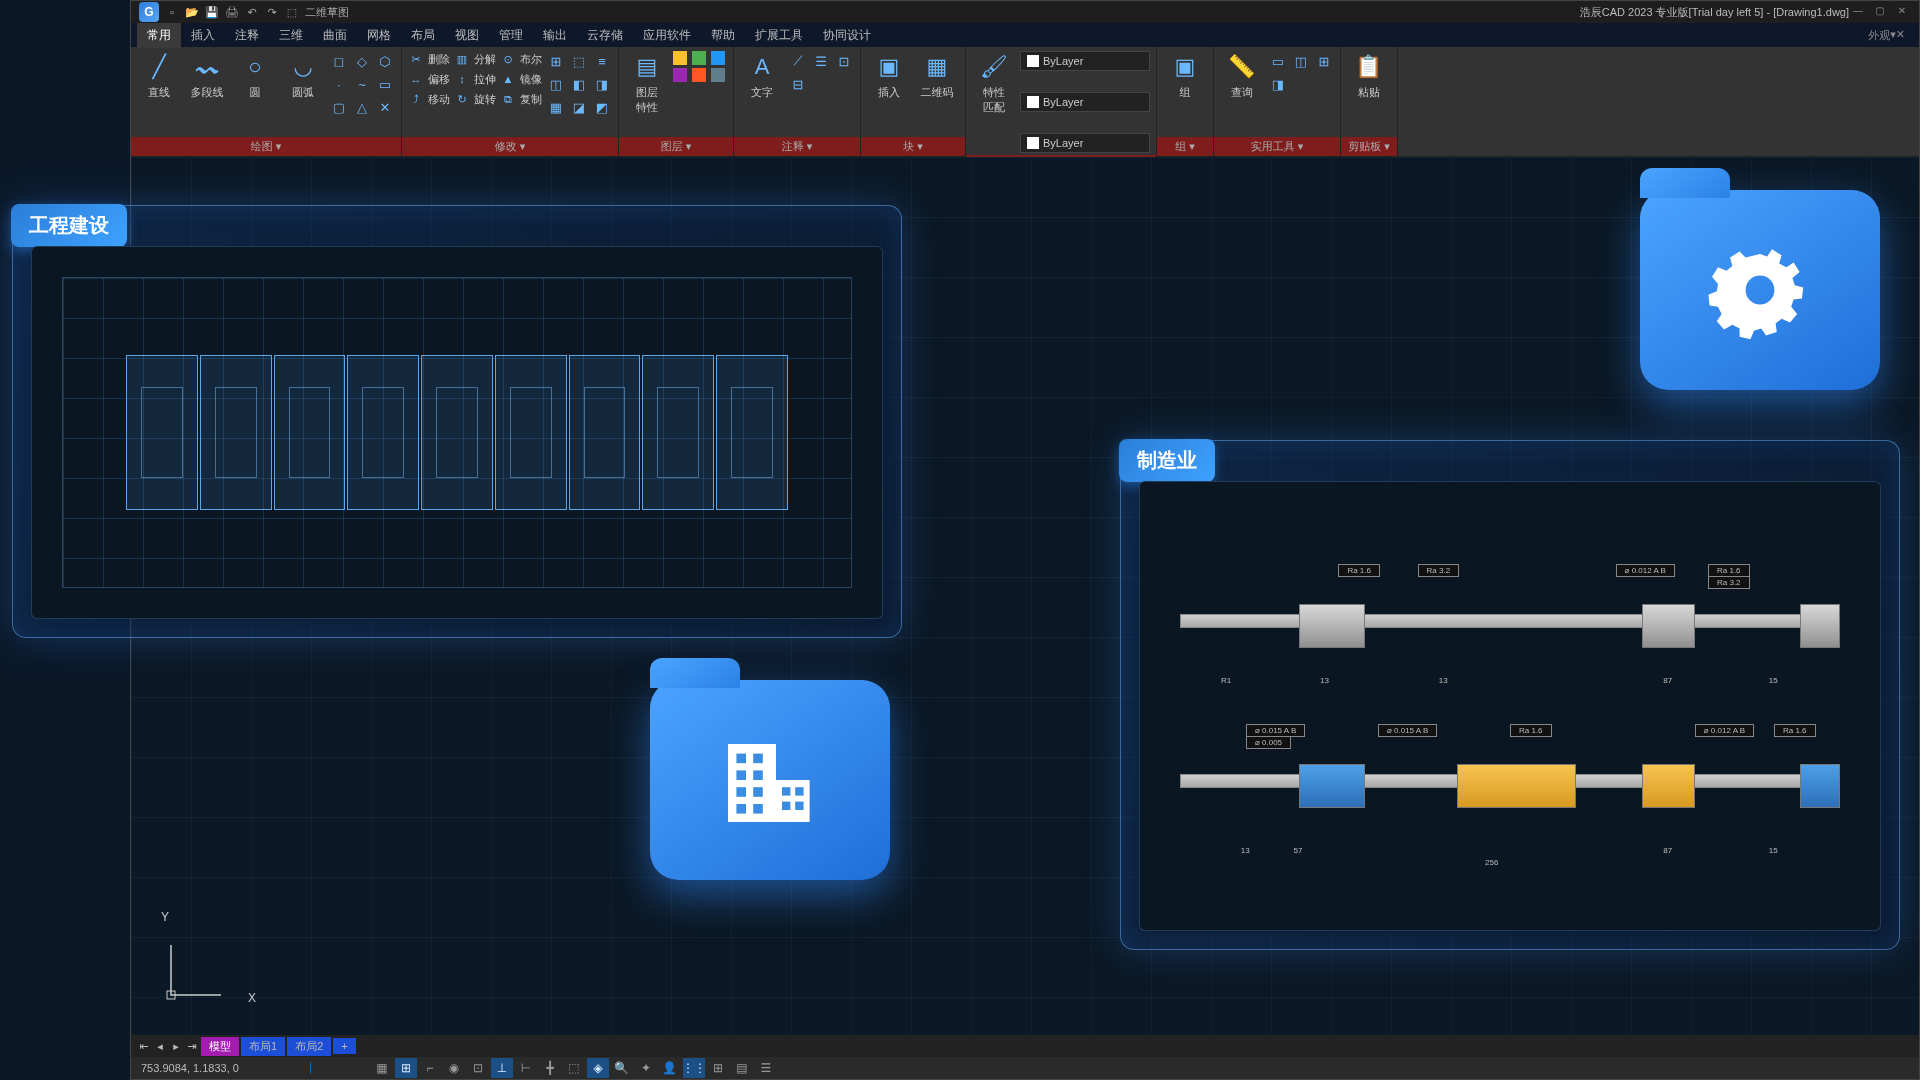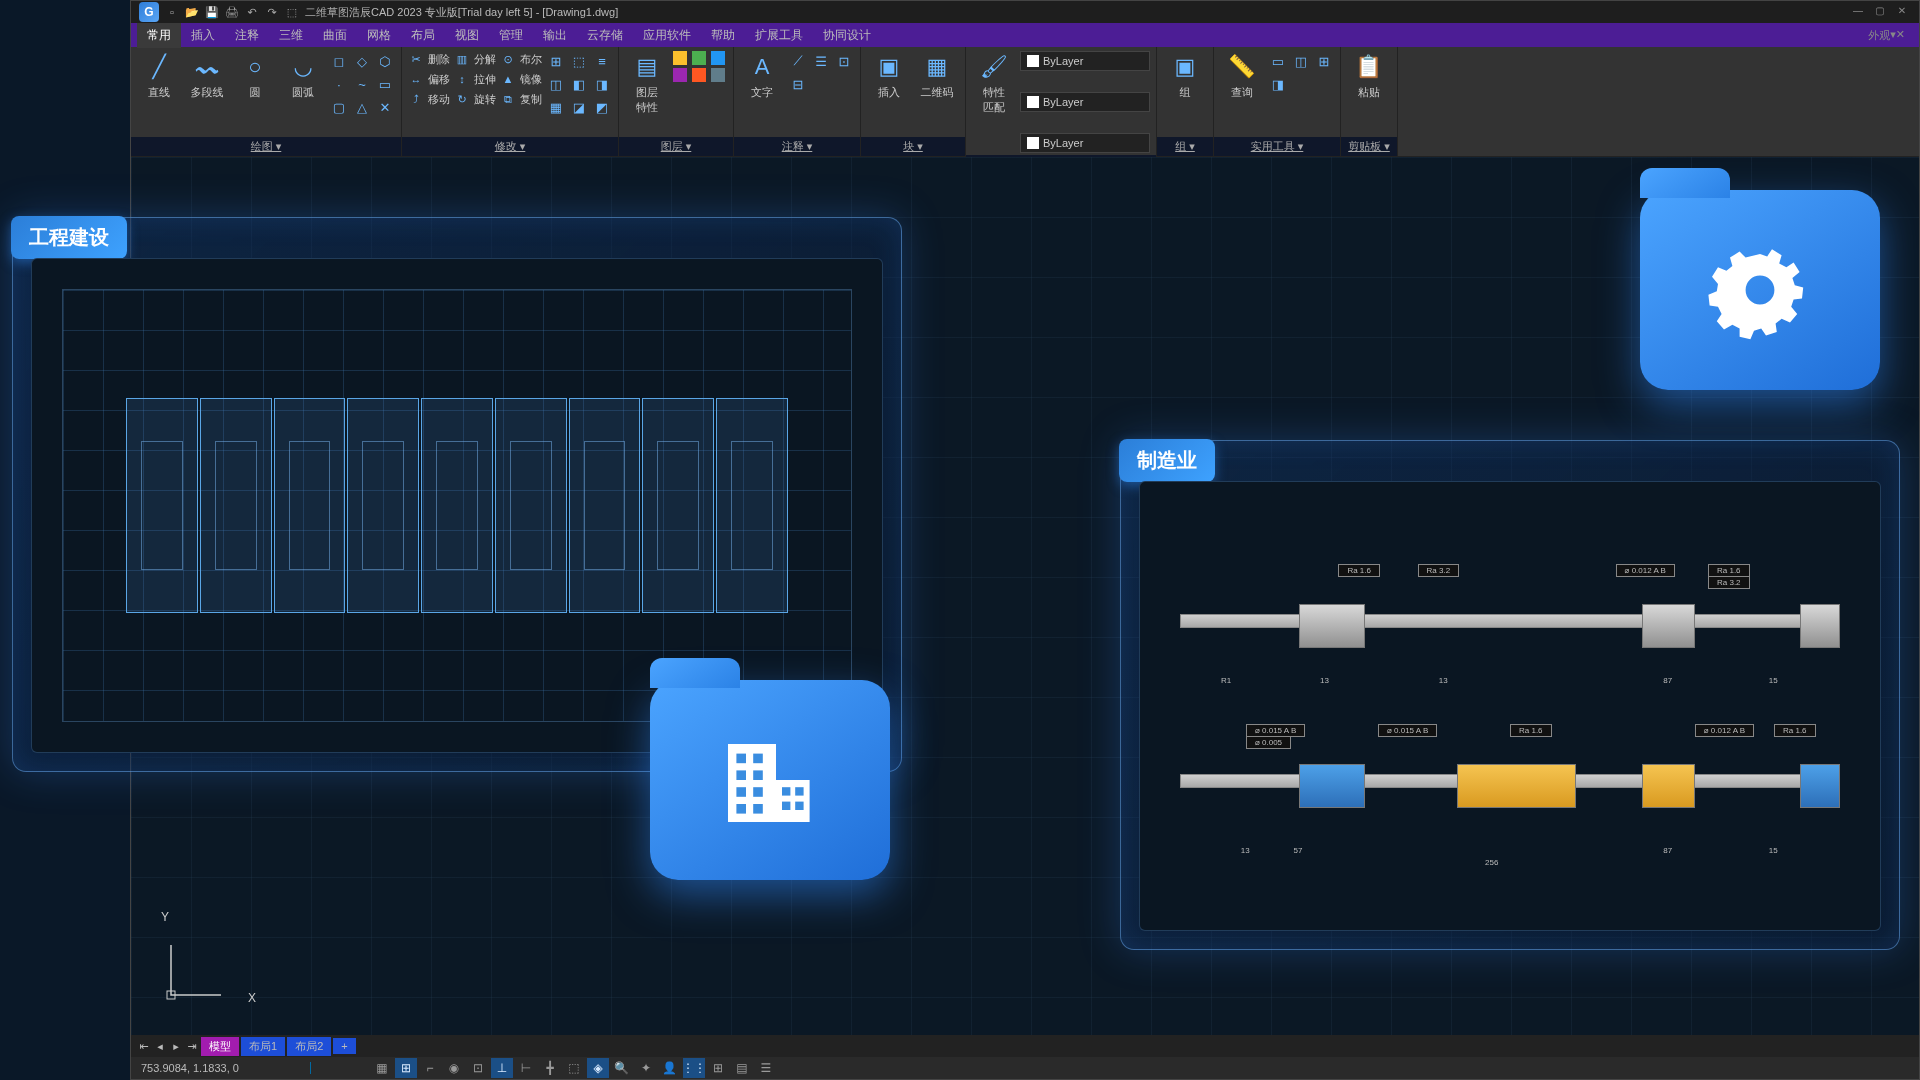--- a/index.html
+++ b/index.html
@@ -31,27 +31,27 @@
       background: linear-gradient(135deg,#2e7dd9,#5aa6f5);
       border-radius: 4px;
       display: flex; align-items: center; justify-content: center;
       color: #fff; font-weight: bold; font-size: 12px;
     }
     .qat-icon {
       width: 14px; height: 14px;
       display: inline-flex; align-items: center; justify-content: center;
       color: #aaa; font-size: 11px;
     }
-    .title-center { flex: 1; text-align: left; }
+    .title-center { flex: 1; text-align: right; }
     .title-right { display: flex; gap: 4px; }
     .win-btn { width: 18px; height: 14px; color: #888; font-size: 10px; text-align: center; cursor: pointer; }
     
     
     .ribbon-tabs {
-      height: 24px; background: #4c1d95;
+      height: 24px; background: #0f172a;
       display: flex; align-items: center;
       padding: 0 6px;
       font-size: 12px;
     }
     .ribbon-tab {
       padding: 4px 10px; color: #bbb; cursor: pointer;
     }
     .ribbon-tab.active { background: #3a3a3a; color: #fff; }
     .ribbon-right { margin-left: auto; display: flex; color: #888; font-size: 11px; padding-right: 8px; }
     
@@ -61,23 +61,22 @@
       display: flex; border-bottom: 1px solid #222;
     }
     .panel {
       border-right: 1px solid #222;
       padding: 4px 6px 2px;
       display: flex; flex-direction: column;
     }
     .panel-body { flex: 1; display: flex; gap: 4px; align-items: flex-start; }
     .panel-title {
       text-align: center; font-size: 11px; color: #aaa;
-      padding: 2px 0; background: #0f172a;
+      padding: 2px 0; background: #7f1d1d;
       margin: 2px -6px -2px;
-      text-decoration: underline;
     }
     .tool-big {
       width: 44px; display: flex; flex-direction: column;
       align-items: center; gap: 2px;
       font-size: 11px; color: #ccc; cursor: pointer;
     }
     .tool-big .glyph {
       width: 32px; height: 32px;
       display: flex; align-items: center; justify-content: center;
       font-size: 22px; color: #6bb8ff;
@@ -154,21 +153,21 @@
       box-shadow: 0 0 40px rgba(60,140,255,0.25), inset 0 0 30px rgba(60,140,255,0.15);
       overflow: visible;
     }
     .card-tag {
       position: absolute; top: -2px; left: -2px;
       background: linear-gradient(135deg,#2b7ed8,#3ea2ff);
       color: #fff; font-size: 20px; font-weight: 600;
       padding: 8px 18px; border-radius: 8px;
       box-shadow: 0 4px 12px rgba(45,130,230,0.5);
     }
-    .card-arch { top: 205px; left: 12px; width: 890px; height: 555px; margin-top: 12px; }
+    .card-arch { top: 205px; left: 12px; width: 890px; height: 433px; }
     .card-mfg { top: 440px; left: 1120px; width: 780px; height: 510px; }
     
     .card-inner {
       position: absolute; inset: 40px 18px 18px;
       background: #0a1622;
       border: 1px solid rgba(90,150,220,0.3);
       border-radius: 6px;
     }
     
     

